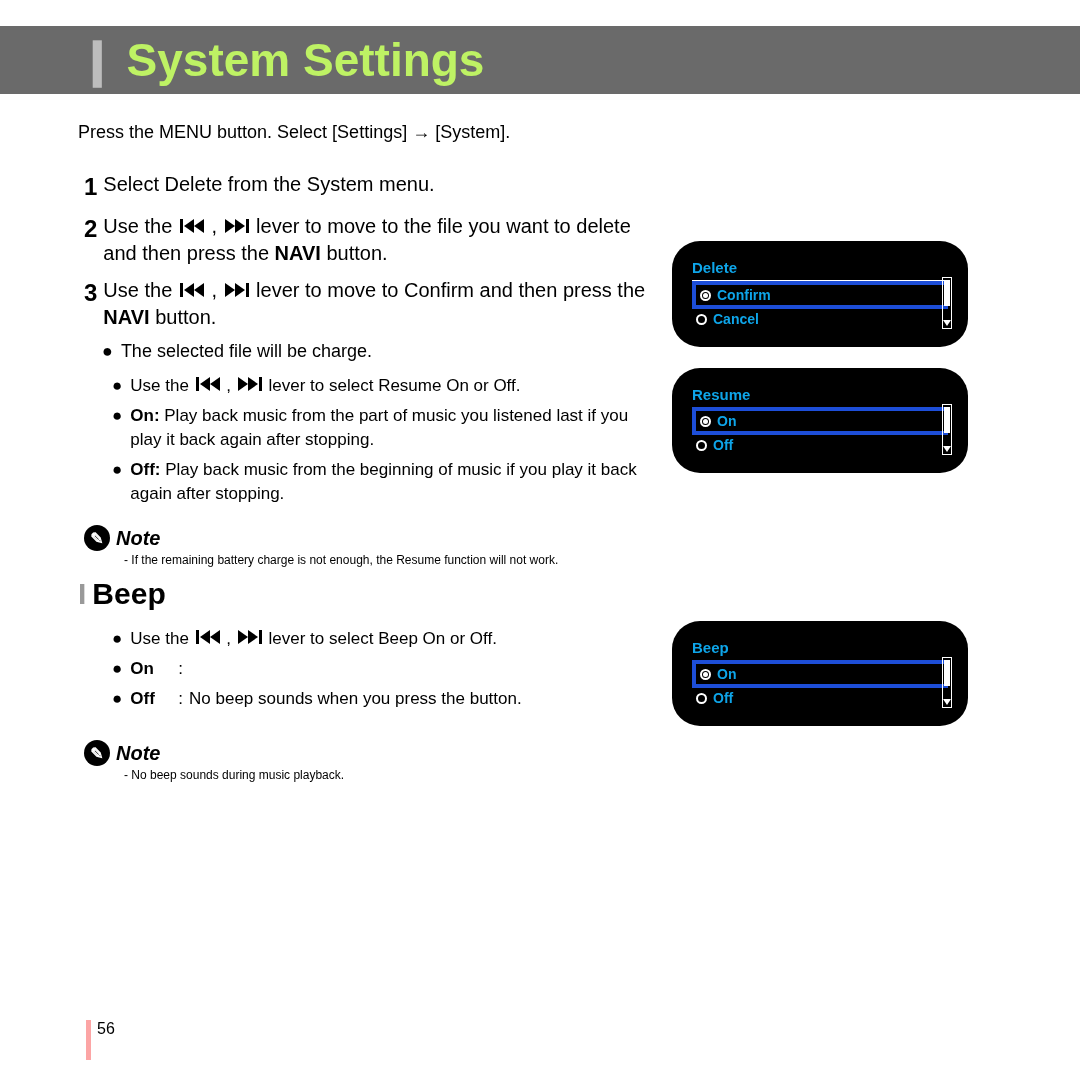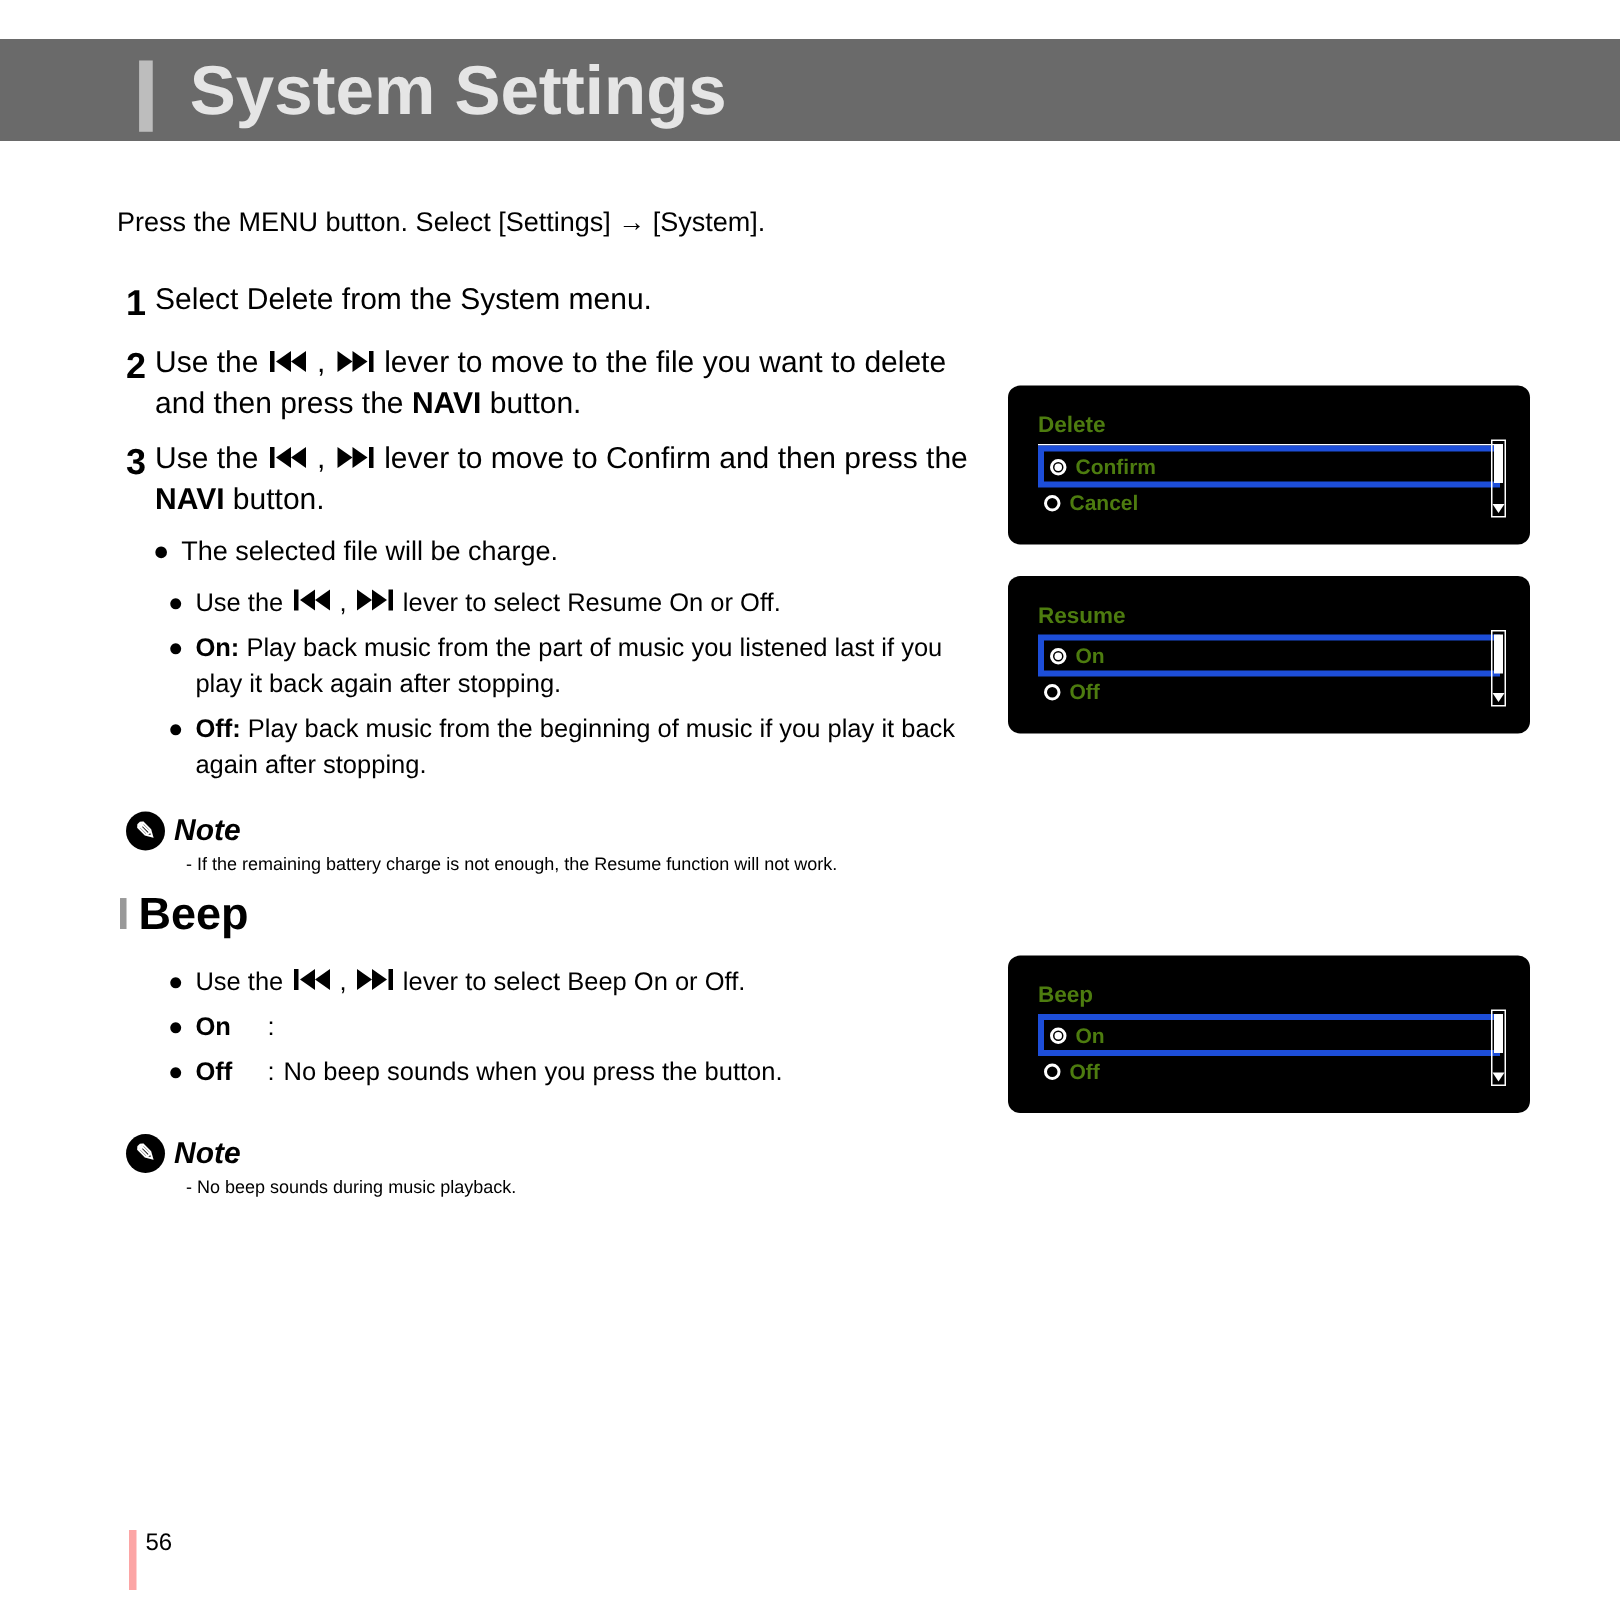--- a/index.html
+++ b/index.html
@@ -20,26 +20,26 @@
     align-items: center;
     padding-left: 78px;
   }
   .page-header .bar {
     color: #bdbdbd;
     font-size: 46px;
     font-weight: bold;
     margin-right: 10px;
   }
   .page-header h1 {
-    color: #e5e5e5;
+    color: #bef264;
     font-size: 46px;
     font-weight: bold;
   }
   .content {
-    padding: 44px 78px 0 78px;
+    padding: 28px 78px 0 78px;
   }
   .intro {
     font-size: 18px;
     margin-bottom: 28px;
   }
   .section-heading {
     font-size: 30px;
     font-weight: bold;
     margin: 10px 0 10px 0;
   }
@@ -128,24 +128,24 @@
 
   .pencil-icon {
     width: 26px; height: 26px; border-radius: 50%; background:#000; color:#fff;
     display:inline-flex; align-items:center; justify-content:center; font-size:16px; flex:none;
     font-style: normal;
   }
 
   
   .device {
     background:#000;
-    border-radius: 8px;
+    border-radius: 28px;
     padding: 18px 20px 18px 20px;
-    color:#4d7c0f;
-    width: 348px;
+    color:#0ea5e9;
+    width: 296px;
     position: relative;
   }
   .device .title {
     font-size: 15px;
     font-weight: bold;
     margin-bottom: 4px;
   }
   .device .opt-row {
     display:flex;
     align-items:center;

